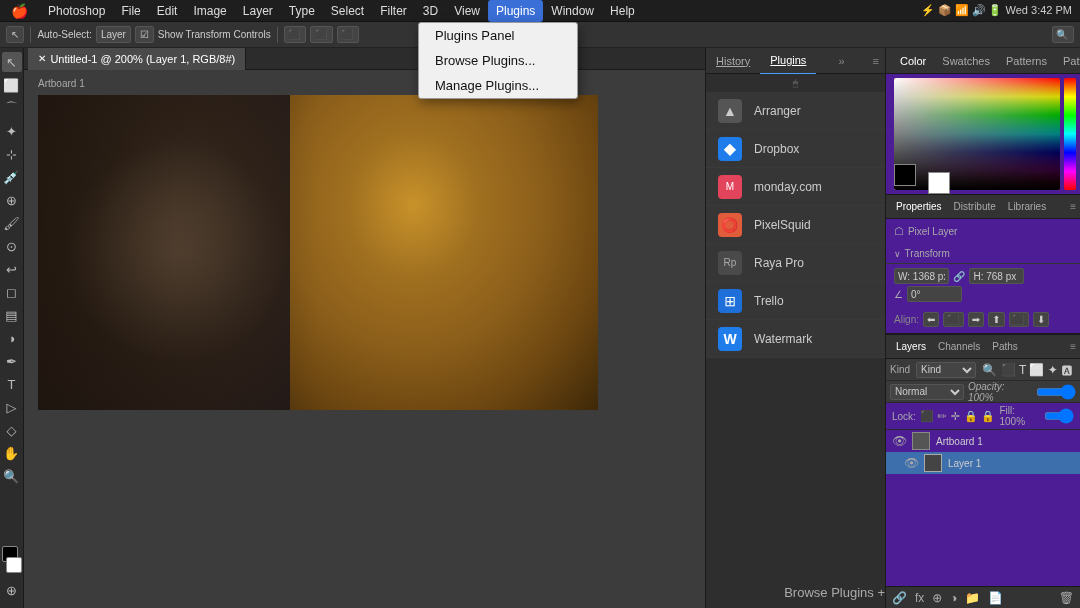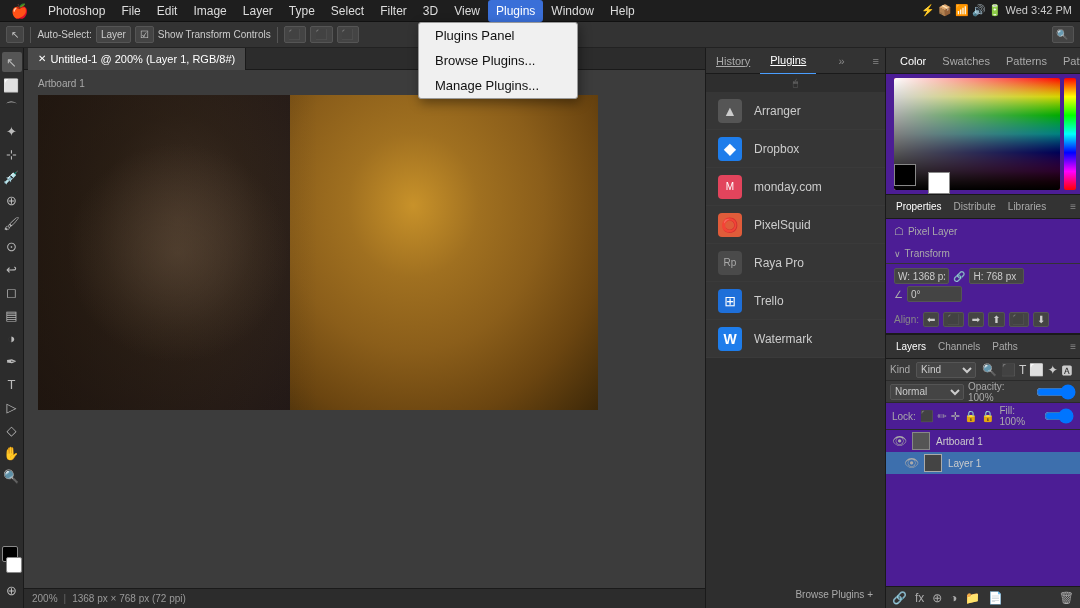--- a/index.html
+++ b/index.html
@@ -83,21 +83,21 @@
     .panel-tab.active { color: #fff; border-bottom: 2px solid #4a9eff; }
     .panel-tab-icon { margin-left: auto; padding: 0 6px; color: #888; cursor: pointer; }
 
     .plugin-item {
       display: flex; align-items: center; height: 38px;
       border-bottom: 1px solid #3a3a3a; padding: 0 12px; cursor: pointer;
       background: #363636;
     }
     .plugin-icon { width: 24px; height: 24px; border-radius: 4px; margin-right: 12px; display: flex; align-items: center; justify-content: center; font-size: 14px; flex-shrink: 0; }
     .plugin-name { font-size: 12px; color: #ccc; }
-    .plugin-browse { margin: 8px 12px; font-size: 10px; color: #aaa; display: flex; align-items: center; gap: 4px; cursor: pointer; justify-content: flex-end; }
+    .plugin-browse { margin: 8px 0; font-size: 13px; color: #aaa; display: flex; align-items: center; gap: 4px; cursor: pointer; justify-content: flex-end; }
 
     
     .color-panel-tabs { display: flex; align-items: center; border-bottom: 1px solid #1a1a1a; background: #333; height: 26px; padding: 0 6px; flex-shrink: 0; }
     .color-panel-tab { padding: 0 8px; font-size: 11px; color: #aaa; cursor: pointer; line-height: 26px; }
     .color-panel-tab.active { color: #fff; }
     #color-gradient { width: 100%; height: 120px; position: relative; flex-shrink: 0; }
     .color-swatch-main { width: 24px; height: 24px; background: #000; position: absolute; bottom: 8px; left: 8px; border: 1px solid #888; }
     #color-spectrum { width: 10px; position: absolute; right: 8px; top: 0; bottom: 0; }
 
     
@@ -221,25 +221,20 @@
 
         <div id="canvas-image">
           <div class="img-woman"></div>
           <div class="img-right"></div>
           <div class="img-overlay"></div>
 
           <div style="position:absolute; left:5%; top:15%; width:40%; height:70%; background: radial-gradient(ellipse, rgba(100,80,60,0.5) 0%, transparent 70%);"></div>
         </div>
       </div>
 
-      <div id="status-bar">
-        <span>200%</span>
-        <span style="margin: 0 6px; color:#666;">|</span>
-        <span>1368 px × 768 px (72 ppi)</span>
-      </div>
     </div>
 
     <div id="plugins-col">
 
       <div style="width:16px; background:#2a2a2a; border-right:1px solid #1a1a1a; flex-shrink:0;"></div>
 
       <div style="flex:1; display:flex; flex-direction:column;">
         <div class="panel-tabs">
           <span class="panel-tab">History</span>
           <span class="panel-tab active">Plugins</span>
@@ -361,21 +356,21 @@
           <select class="layers-select">
             <option>Kind</option>
           </select>
           <span style="font-size:12px; color:#ccc; cursor:pointer; margin-left:2px;">🔍</span>
           <span style="font-size:12px; color:#ccc; cursor:pointer;">⬛ T ⬜ ✦ 🅰</span>
         </div>
         <div class="layers-toolbar">
           <select class="layers-select" style="width:80px;">
             <option>Normal</option>
           </select>
-          <span style="margin-left:auto; font-size:10px; color:#aaa;">Opacity: 100%</span>
+          <span style="margin-left:auto; font-size:10px; color:#aaa;font-style:italic;">Opacity: 100%</span>
           <input type="range" min="0" max="100" value="100" style="width: 40px; margin-left: 4px; height: 12px;">
         </div>
         <div class="layers-lock-row">
           <span style="font-size:10px; color:#aaa;">Lock:</span>
           <span class="lock-icon">⬛</span>
           <span class="lock-icon">✏</span>
           <span class="lock-icon">✛</span>
           <span class="lock-icon">🔒</span>
           <span class="lock-icon">🔒</span>
           <span style="margin-left:auto; font-size:10px; color:#aaa;">Fill: 100%</span>

